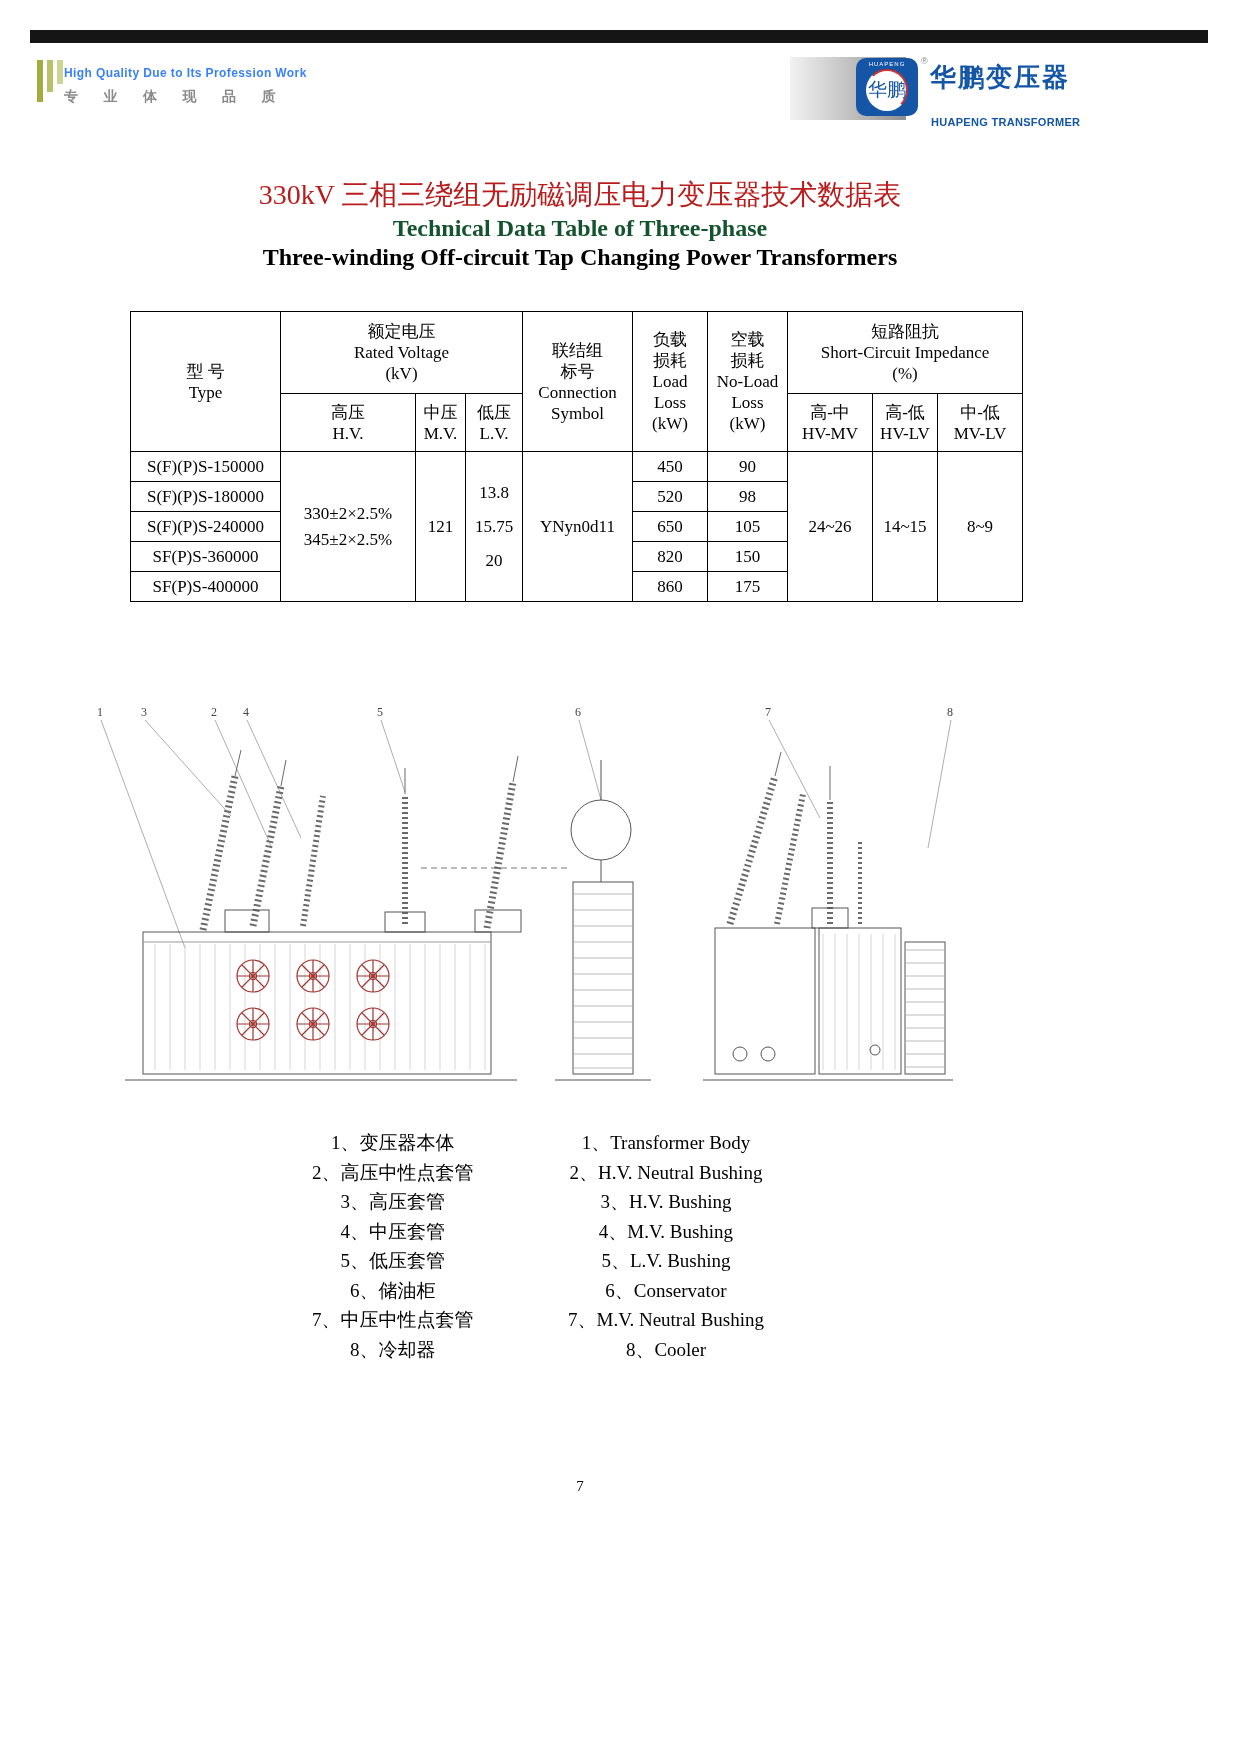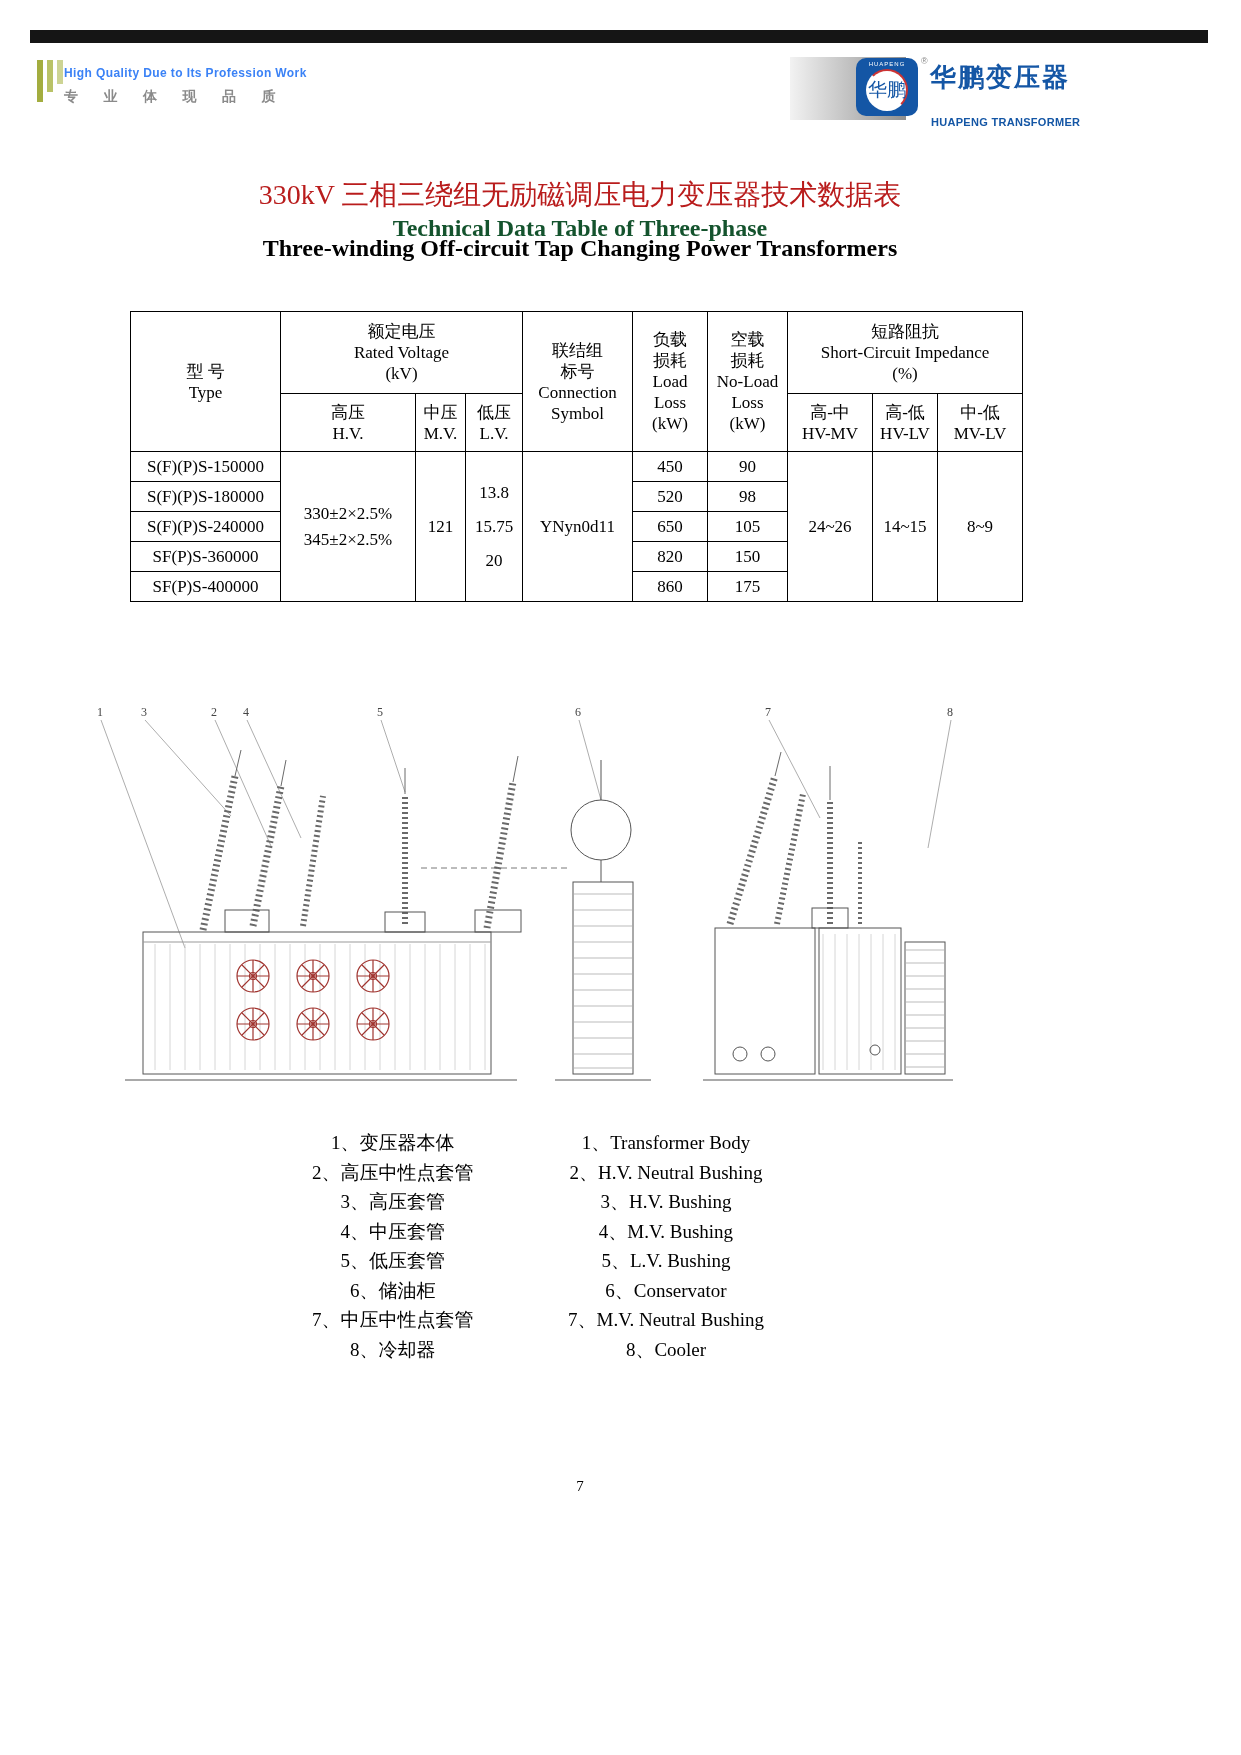--- a/index.html
+++ b/index.html
@@ -22,21 +22,21 @@
   .logo .hp-top { position:absolute; top:3px; left:0; width:100%; text-align:center; color:#fff; font-family:"Liberation Sans", sans-serif; font-size:6px; letter-spacing:1px; }
   .logo .hp-circle { position:absolute; left:50%; top:56%; transform:translate(-50%,-50%); width:42px; height:42px; background:#fff; border-radius:50%; border:2px solid transparent; border-top-color:#c33; border-right-color:#c33; }
   .logo .hp-chars { position:absolute; left:50%; top:56%; transform:translate(-50%,-50%); color:#1456a5; font-size:19px; font-weight:normal; white-space:nowrap; }
   .reg-mark { position:absolute; left:921px; top:56px; font-size:9px; color:#888; font-family:"Liberation Sans", sans-serif; }
   .brand-zh { position:absolute; left:930px; top:60px; font-size:26px; font-weight:bold; color:#1456a5; letter-spacing:2px; font-family:"Liberation Sans", sans-serif; }
   .brand-en { position:absolute; left:931px; top:96px; font-size:11px; font-weight:bold; color:#1456a5; letter-spacing:0.3px; font-family:"Liberation Sans", sans-serif;margin-top:20px; }
 
   
   .title-zh { position:absolute; left:0; top:176px; width:1160px; text-align:center; font-size:28px; color:#b91c1c; }
   .title-en1 { position:absolute; left:0; top:215px; width:1160px; text-align:center; font-size:24px; font-weight:bold; color:#14532d; }
-  .title-en2 { position:absolute; left:0; top:235px; width:1160px; text-align:center; font-size:24px; font-weight:bold; color:#000; }
+  .title-en2 { position:absolute; left:0; top:244px; width:1160px; text-align:center; font-size:24px; font-weight:bold; color:#000; }
 
   
   .table-wrap { position:absolute; left:130px; top:311px; }
   table { border-collapse:collapse; table-layout:fixed; width:892px; }
   th, td { border:1px solid #000; text-align:center; vertical-align:middle; font-weight:normal; font-size:17px; line-height:1.28; padding:1px 2px; color:#000; }
   tr.hrow1 th { height:82px; }
   tr.hrow2 th { height:58px; }
   tr.drow td { height:30px; }
   td.hv-merge div { line-height:26px; }
   td.lv-merge div { line-height:34px; }

